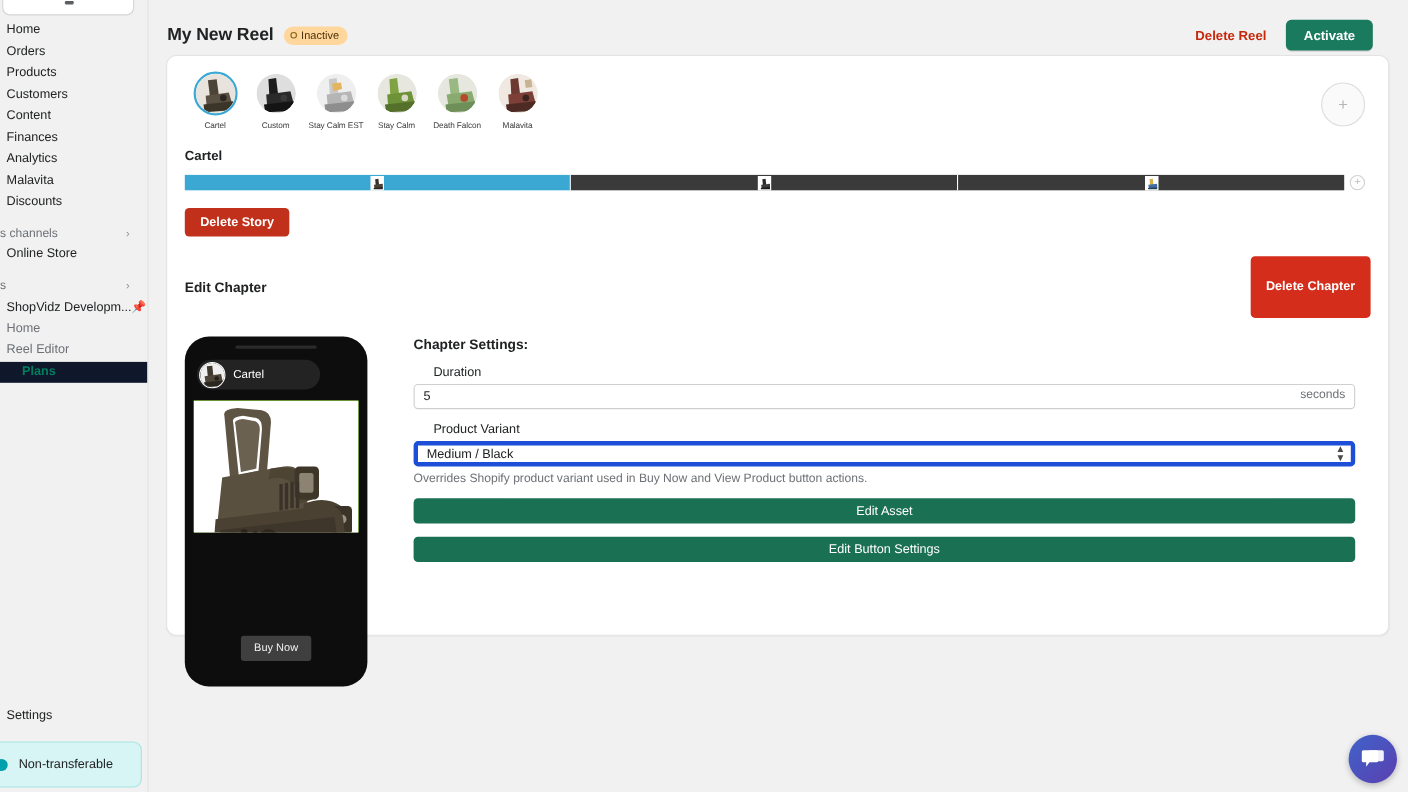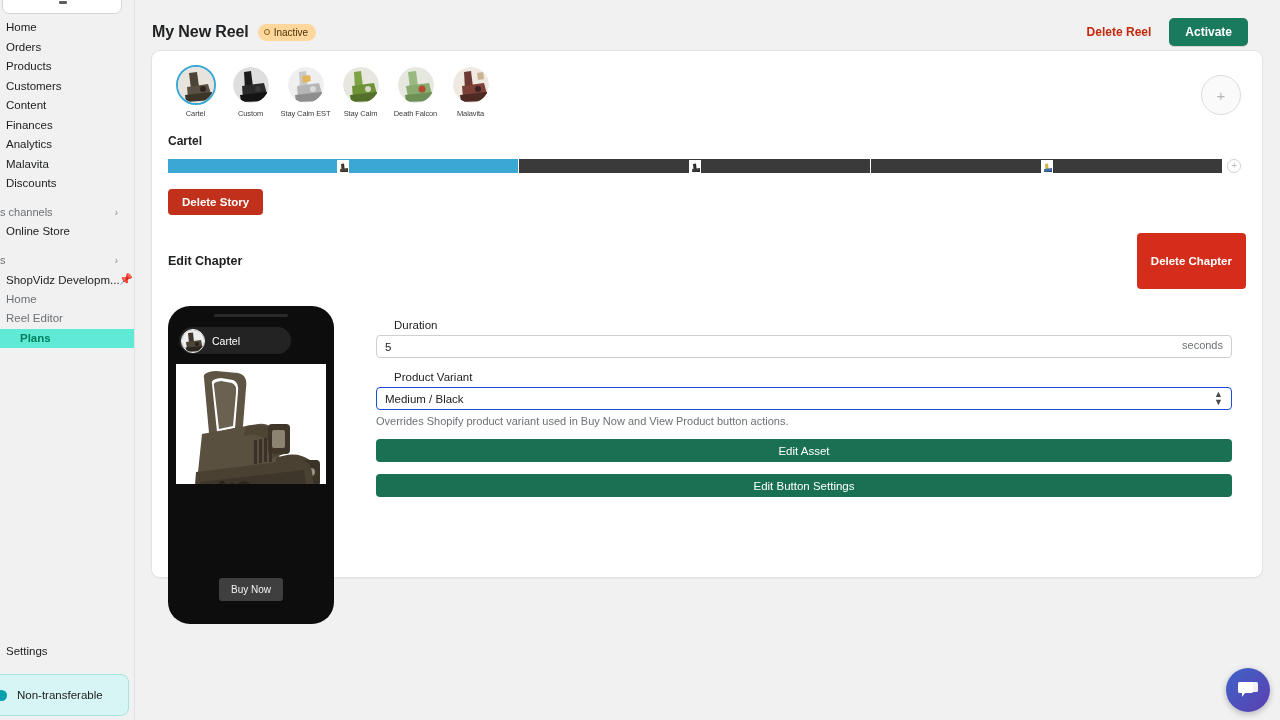--- a/index.html
+++ b/index.html
@@ -52,21 +52,21 @@
     display: flex; align-items: center;
   }
   .nav-app {
     height: 19.5px; font-size: 11.5px; color: #202223;
     padding-left: 6px; padding-right: 16px;
     display: flex; align-items: center; justify-content: flex-start;
     cursor: pointer; white-space: nowrap;
   }
   .pin-icon { font-size: 11px; color: #5c5f62; }
   .nav-sub.active {
-    color: #007f5f; font-weight: bold; background: #5eead4;
+    color: #007f5f; font-weight: bold; background: #0f172a;
     border-radius: 0;
     padding-left: 20px;
   }
   .spacer-sm { height: 9px; }
   .settings-row {
     position: absolute; left: 0; top: 642px;
     width: 118px; height: 18px;
     font-size: 11.5px; color: #202223;
     padding-left: 6px; display: flex; align-items: center;
     cursor: pointer;
@@ -238,21 +238,21 @@
     font-size: 11.5px; color: #202223;
     padding: 0 70px 0 8px; background: #fff;
     font-family: "Liberation Sans", sans-serif;
   }
   .suffix {
     position: absolute; right: 9px; top: 4px;
     font-size: 11px; color: #6d7175;
   }
   .sel-input {
     width: 100%; height: 23px;
-    border: 1px solid #1d4ed8; border-radius: 4px;
+    border: 4px solid #1d4ed8; border-radius: 4px;
     font-size: 11.5px; color: #202223;
     padding: 0 8px; background: #fff;
     font-family: "Liberation Sans", sans-serif;
     -webkit-appearance: none; appearance: none;
   }
   .sel-arrows {
     position: absolute; right: 9px; top: 3px;
     font-size: 9px; color: #4a4a4a; line-height: 8px;
     pointer-events: none; text-align: center;
   }
@@ -573,20 +573,21 @@
 
                 <text x="104" y="136" font-size="8" fill="#2b261e" font-family="DejaVu Sans, sans-serif">burton</text>
               </svg>
             </div>
 
             <button class="ph-buynow">Buy Now</button>
           </div>
         </div>
 
         <div class="settings">
+          <div class="settings-title">Chapter Settings:</div>
 
           <div class="fld-label">Duration</div>
           <div class="input-wrap">
             <input class="txt-input" type="text" value="5" style="">
             <span class="suffix">seconds</span>
           </div>
 
           <div class="fld-label">Product Variant</div>
           <div class="input-wrap">
             <select class="sel-input">

